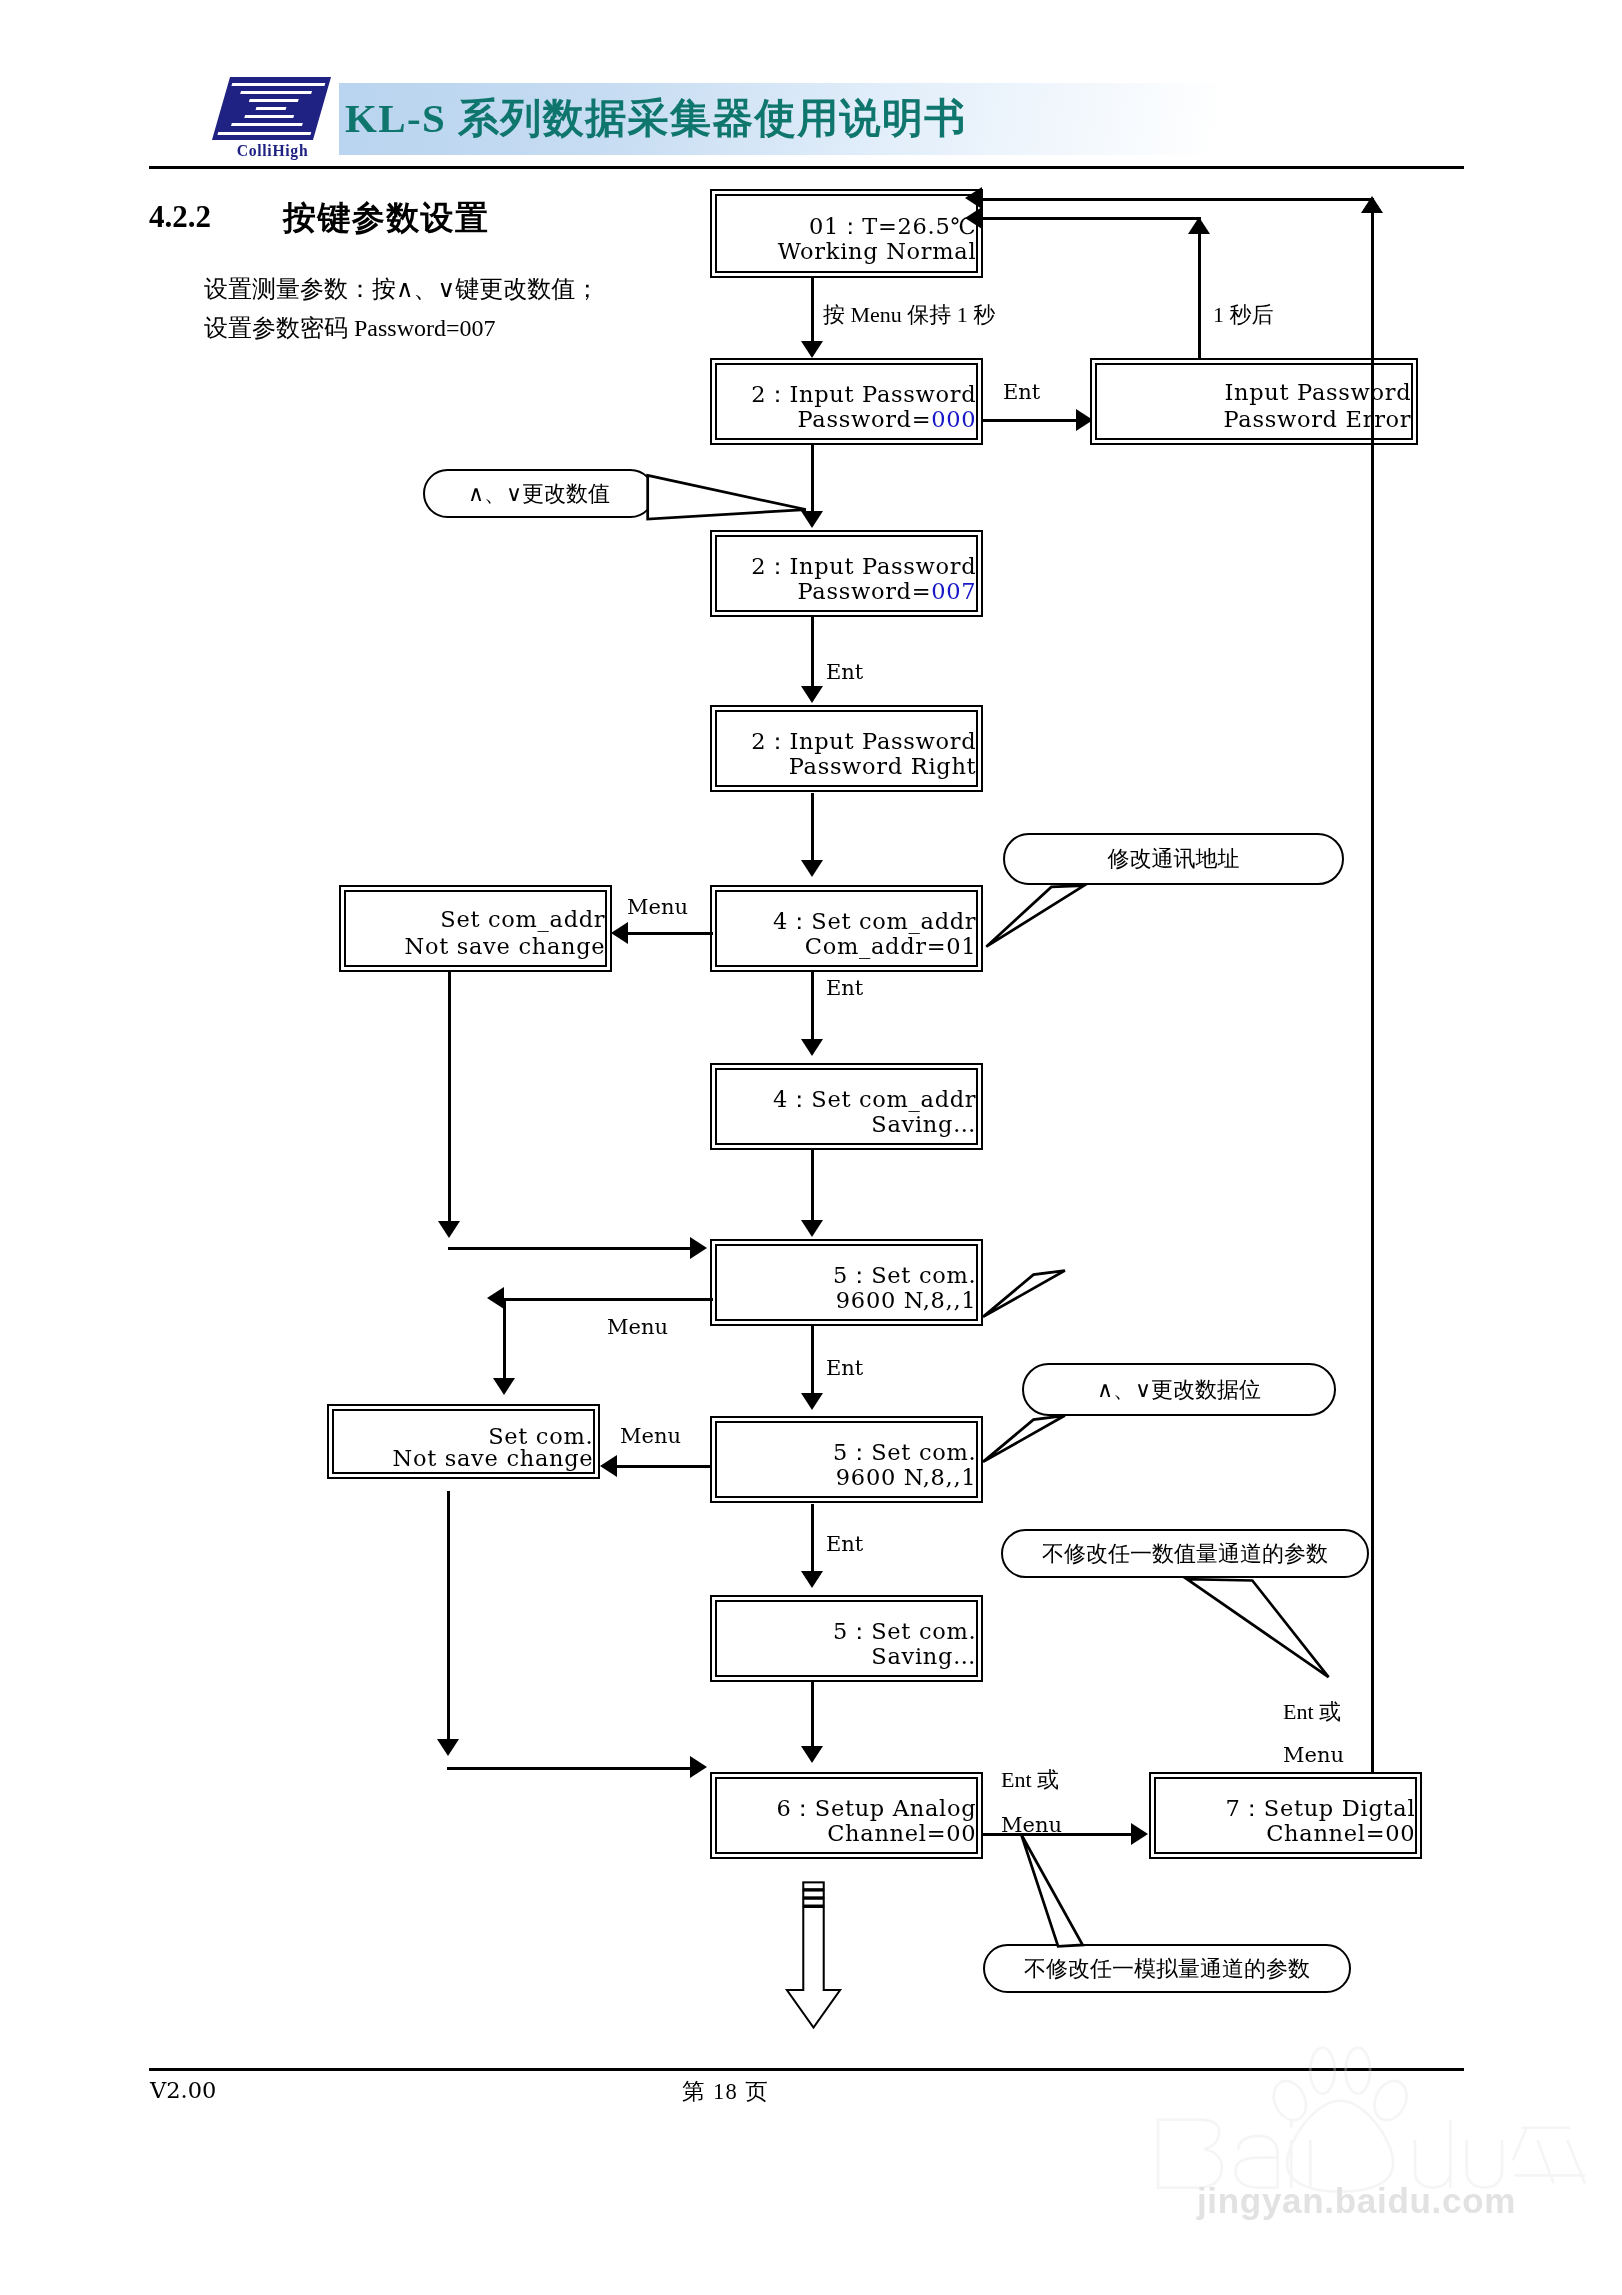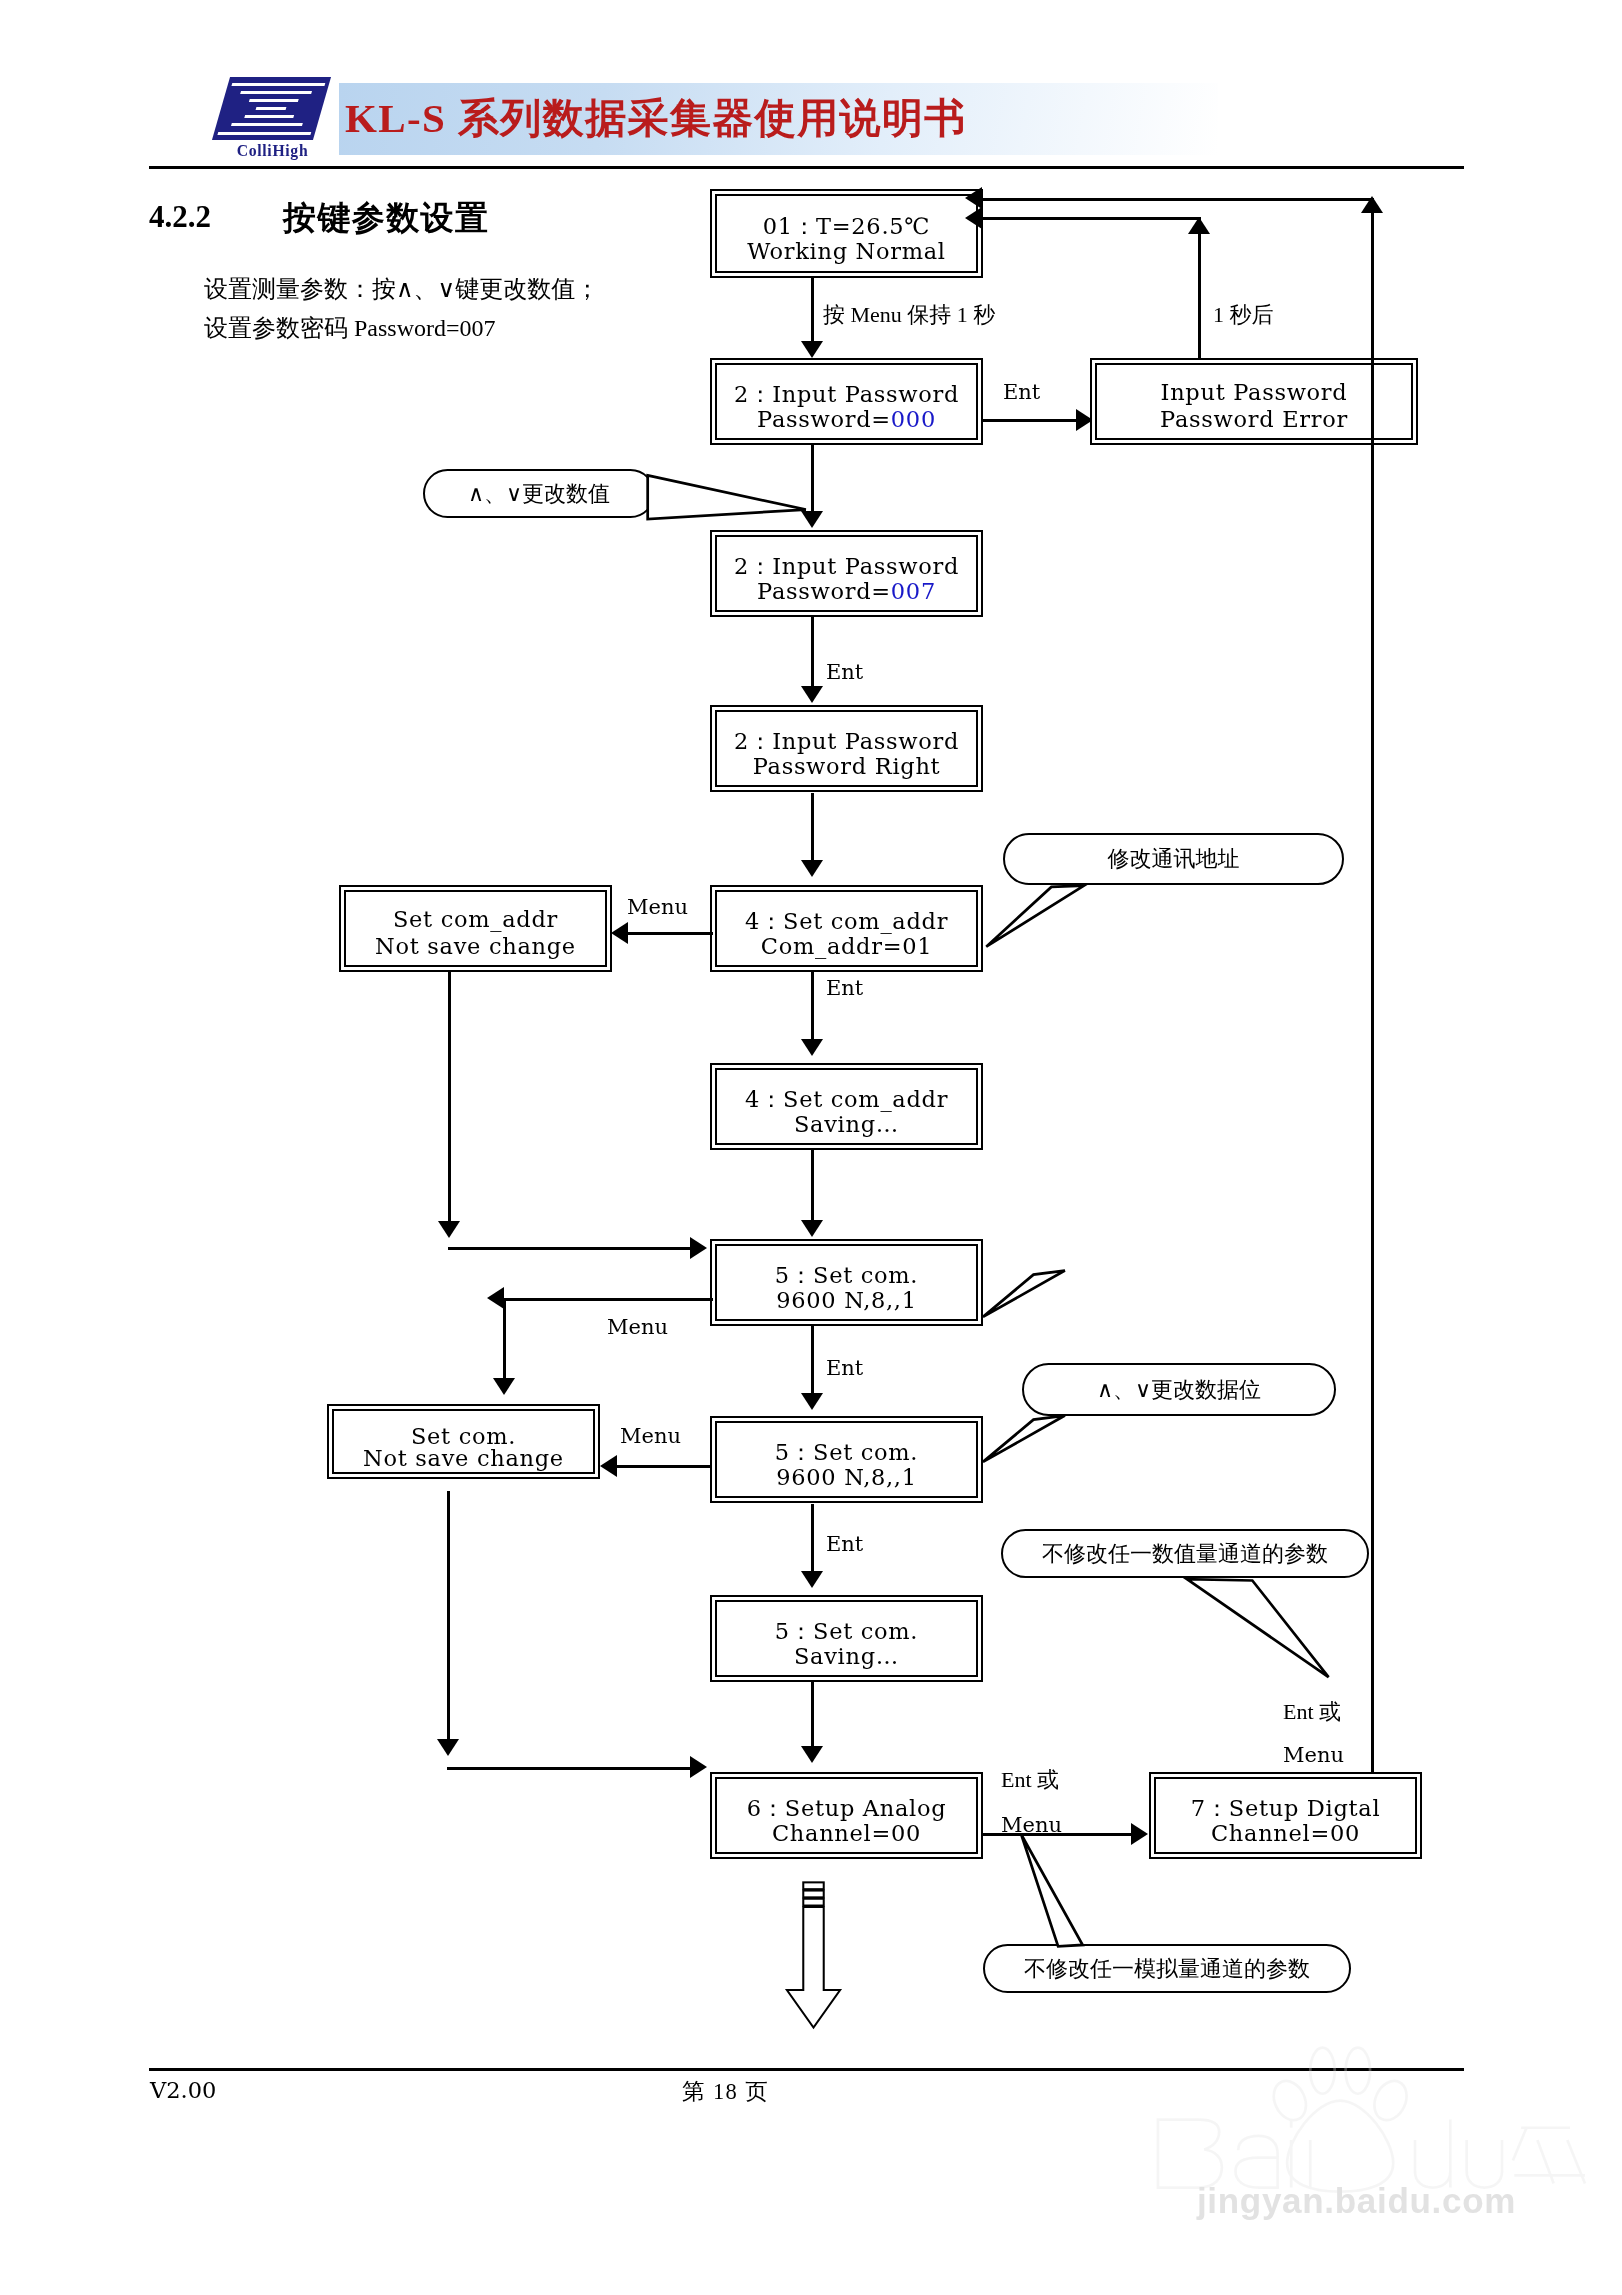--- a/index.html
+++ b/index.html
@@ -23,39 +23,39 @@
   #logo .mark .h6{top:46px; left:15px; width:71px;}
   #logo .mark .h7{top:55px; left:4.1px;  width:93px;}
   #logo .wordmark{position:absolute;left:5.5px;top:65px;width:112px;height:19px;
      font-family:"Liberation Serif",serif;font-weight:bold;font-size:15.7px;color:#1f2183;
      letter-spacing:0.7px;text-align:center;line-height:19px;}
 
   #banner{position:absolute;left:128px;top:6.8px;width:879px;height:72px;
      background:linear-gradient(100deg,#b9d4ef 0%,#c6dcf2 30%,#e2eefa 62%,#ffffff 100%);}
   #banner-title{position:absolute;left:134px;top:9.5px;width:872px;height:65px;
      font-family:"Liberation Serif","DejaVu Serif",serif;font-weight:bold;
-     font-size:41px;line-height:65px;letter-spacing:1.4px;white-space:nowrap;color:#b91c1c;}
+     font-size:41px;line-height:65px;letter-spacing:1.4px;white-space:nowrap;color:#0f766e;}
 
   #header-rule{position:absolute;left:149px;top:166px;width:1315px;height:3.4px;background:#000;}
 
   
   #sect-num{position:absolute;left:149px;top:199px;font-weight:bold;font-size:31px;
             font-family:"Liberation Serif",serif;white-space:nowrap;letter-spacing:0px;}
   #sect-title{position:absolute;left:247px;top:196px;font-weight:bold;font-size:33px;
             font-family:"Liberation Serif","DejaVu Sans",sans-serif;white-space:nowrap;letter-spacing:1.4px;margin-left:36px;}
   .bodyline{position:absolute;left:204px;font-size:24px;white-space:nowrap;
             font-family:"Liberation Serif","DejaVu Serif",serif;}
   #body1{top:273px;}
   #body2{top:312px;}
 
   
   .fbox{position:absolute;border:2.7px solid #000;background:#fff;box-sizing:border-box;}
   .fbox .inner{position:absolute;left:2.7px;top:2.7px;right:2.7px;bottom:2.7px;
                border:2px solid #000;background:#fff;box-sizing:border-box;}
-  .fbox .l1,.fbox .l2{position:absolute;left:0;right:0;text-align:center;
+  .fbox .l1,.fbox .l2{position:absolute;left:0;right:0;text-align:right;
       font-family:"DejaVu Serif","Liberation Serif",serif;font-size:22.5px;white-space:nowrap;}
   .fbox.lcd .l1,.fbox.lcd .l2{letter-spacing:0.7px;}
   .fbox .l1{top:20%;}
   .fbox .l2{top:56%;}
   .blue{color:#1818c8;}
 
   
   .vl{position:absolute;width:2.7px;background:#000;}
   .hl{position:absolute;height:2.7px;background:#000;}
   .ad{position:absolute;width:0;height:0;border-left:11.6px solid transparent;

